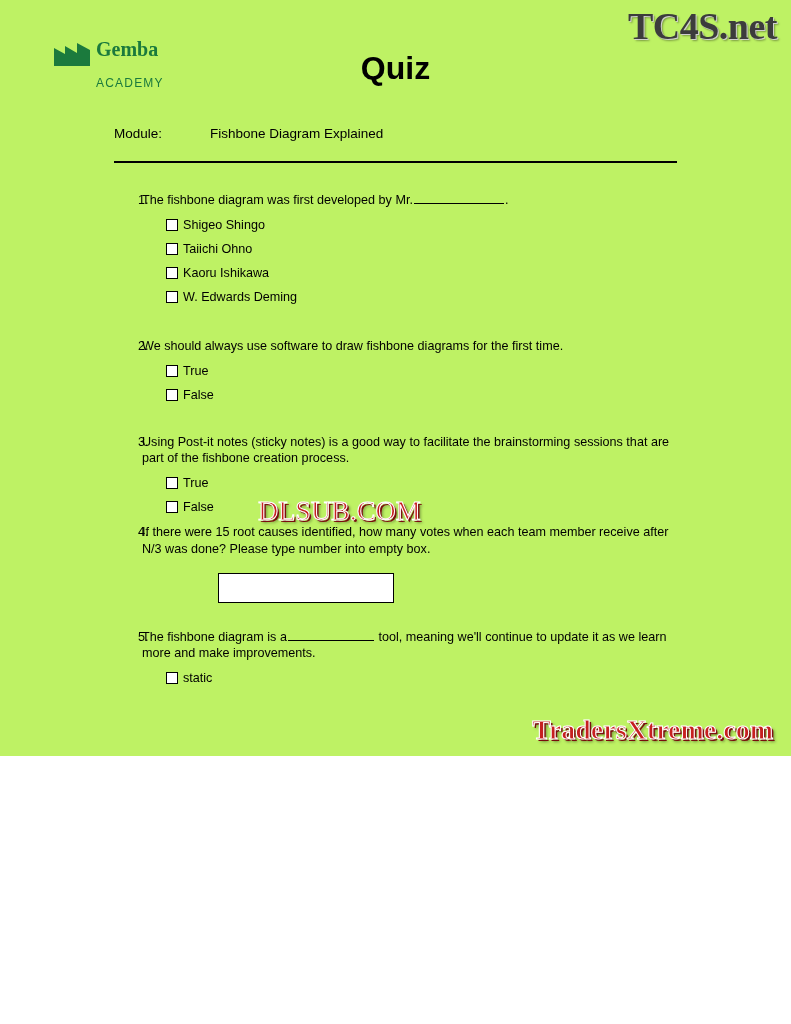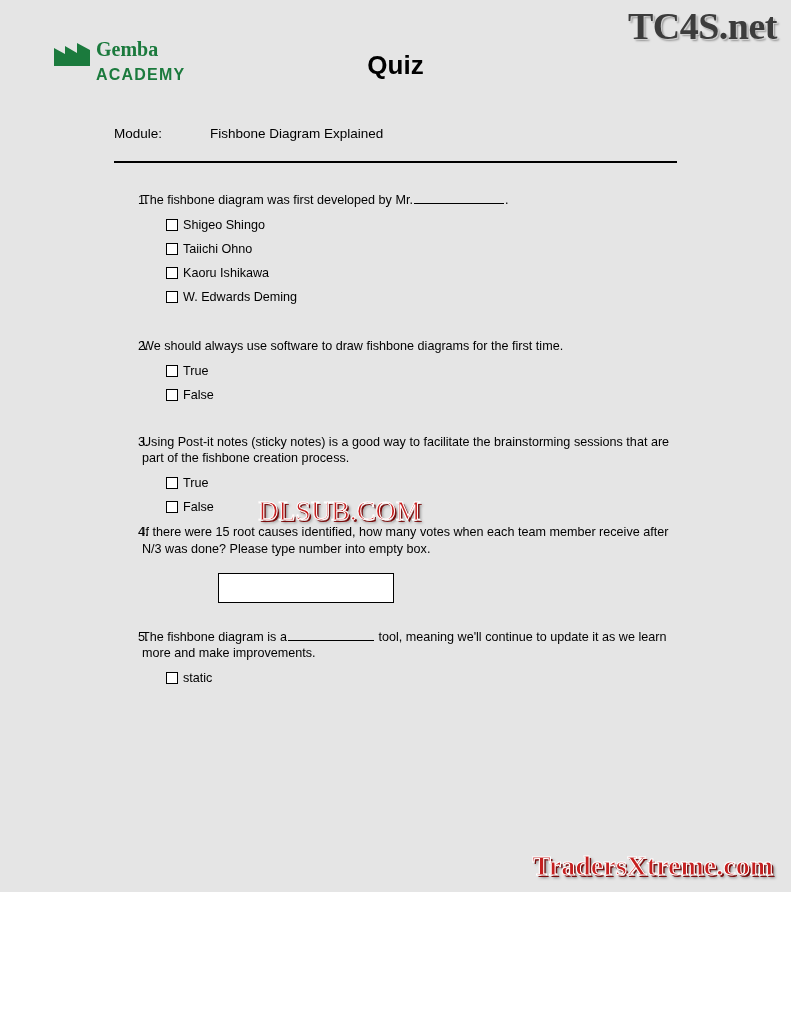--- a/index.html
+++ b/index.html
@@ -7,23 +7,23 @@
     padding: 0;
     background: #ffffff;
   }
   body {
     font-family: "Liberation Sans", sans-serif;
     color: #000000;
   }
   #page {
     position: relative;
     width: 791px;
-    height: 892px;
+    height: 756px;
     overflow: hidden;
-    background: #e5e5e5;
+    background: #bef264;
   }
 
   
   .wm-tc4s {
     position: absolute;
     top: 4px;
     right: 14px;
     font-family: "Liberation Serif", serif;
     font-weight: bold;
     font-size: 38px;
@@ -83,37 +83,37 @@
   }
   .logo-gemba {
     font-family: "Liberation Serif", serif;
     font-weight: bold;
     font-size: 20px;
     color: #1b7a3d;
     letter-spacing: 0px;
   }
   .logo-academy {
     font-family: "Liberation Sans", sans-serif;
-    font-weight: bold;
-    font-size: 16px;
+    font-weight: normal;
+    font-size: 12px;
     color: #1b7a3d;
     letter-spacing: 1.2px;
-    margin-top: 8px;
+    margin-top: 18px;
   }
 
   
   .doc-title {
     position: absolute;
     left: 0;
     right: 0;
     top: 50px;
     text-align: center;
     font-family: "Liberation Sans", sans-serif;
     font-weight: bold;
-    font-size: 26px;
+    font-size: 32px;
   }
 
   
   .meta {
     position: absolute;
     left: 114px;
     top: 124px;
     width: 562px;
     font-size: 13.5px;
   }

